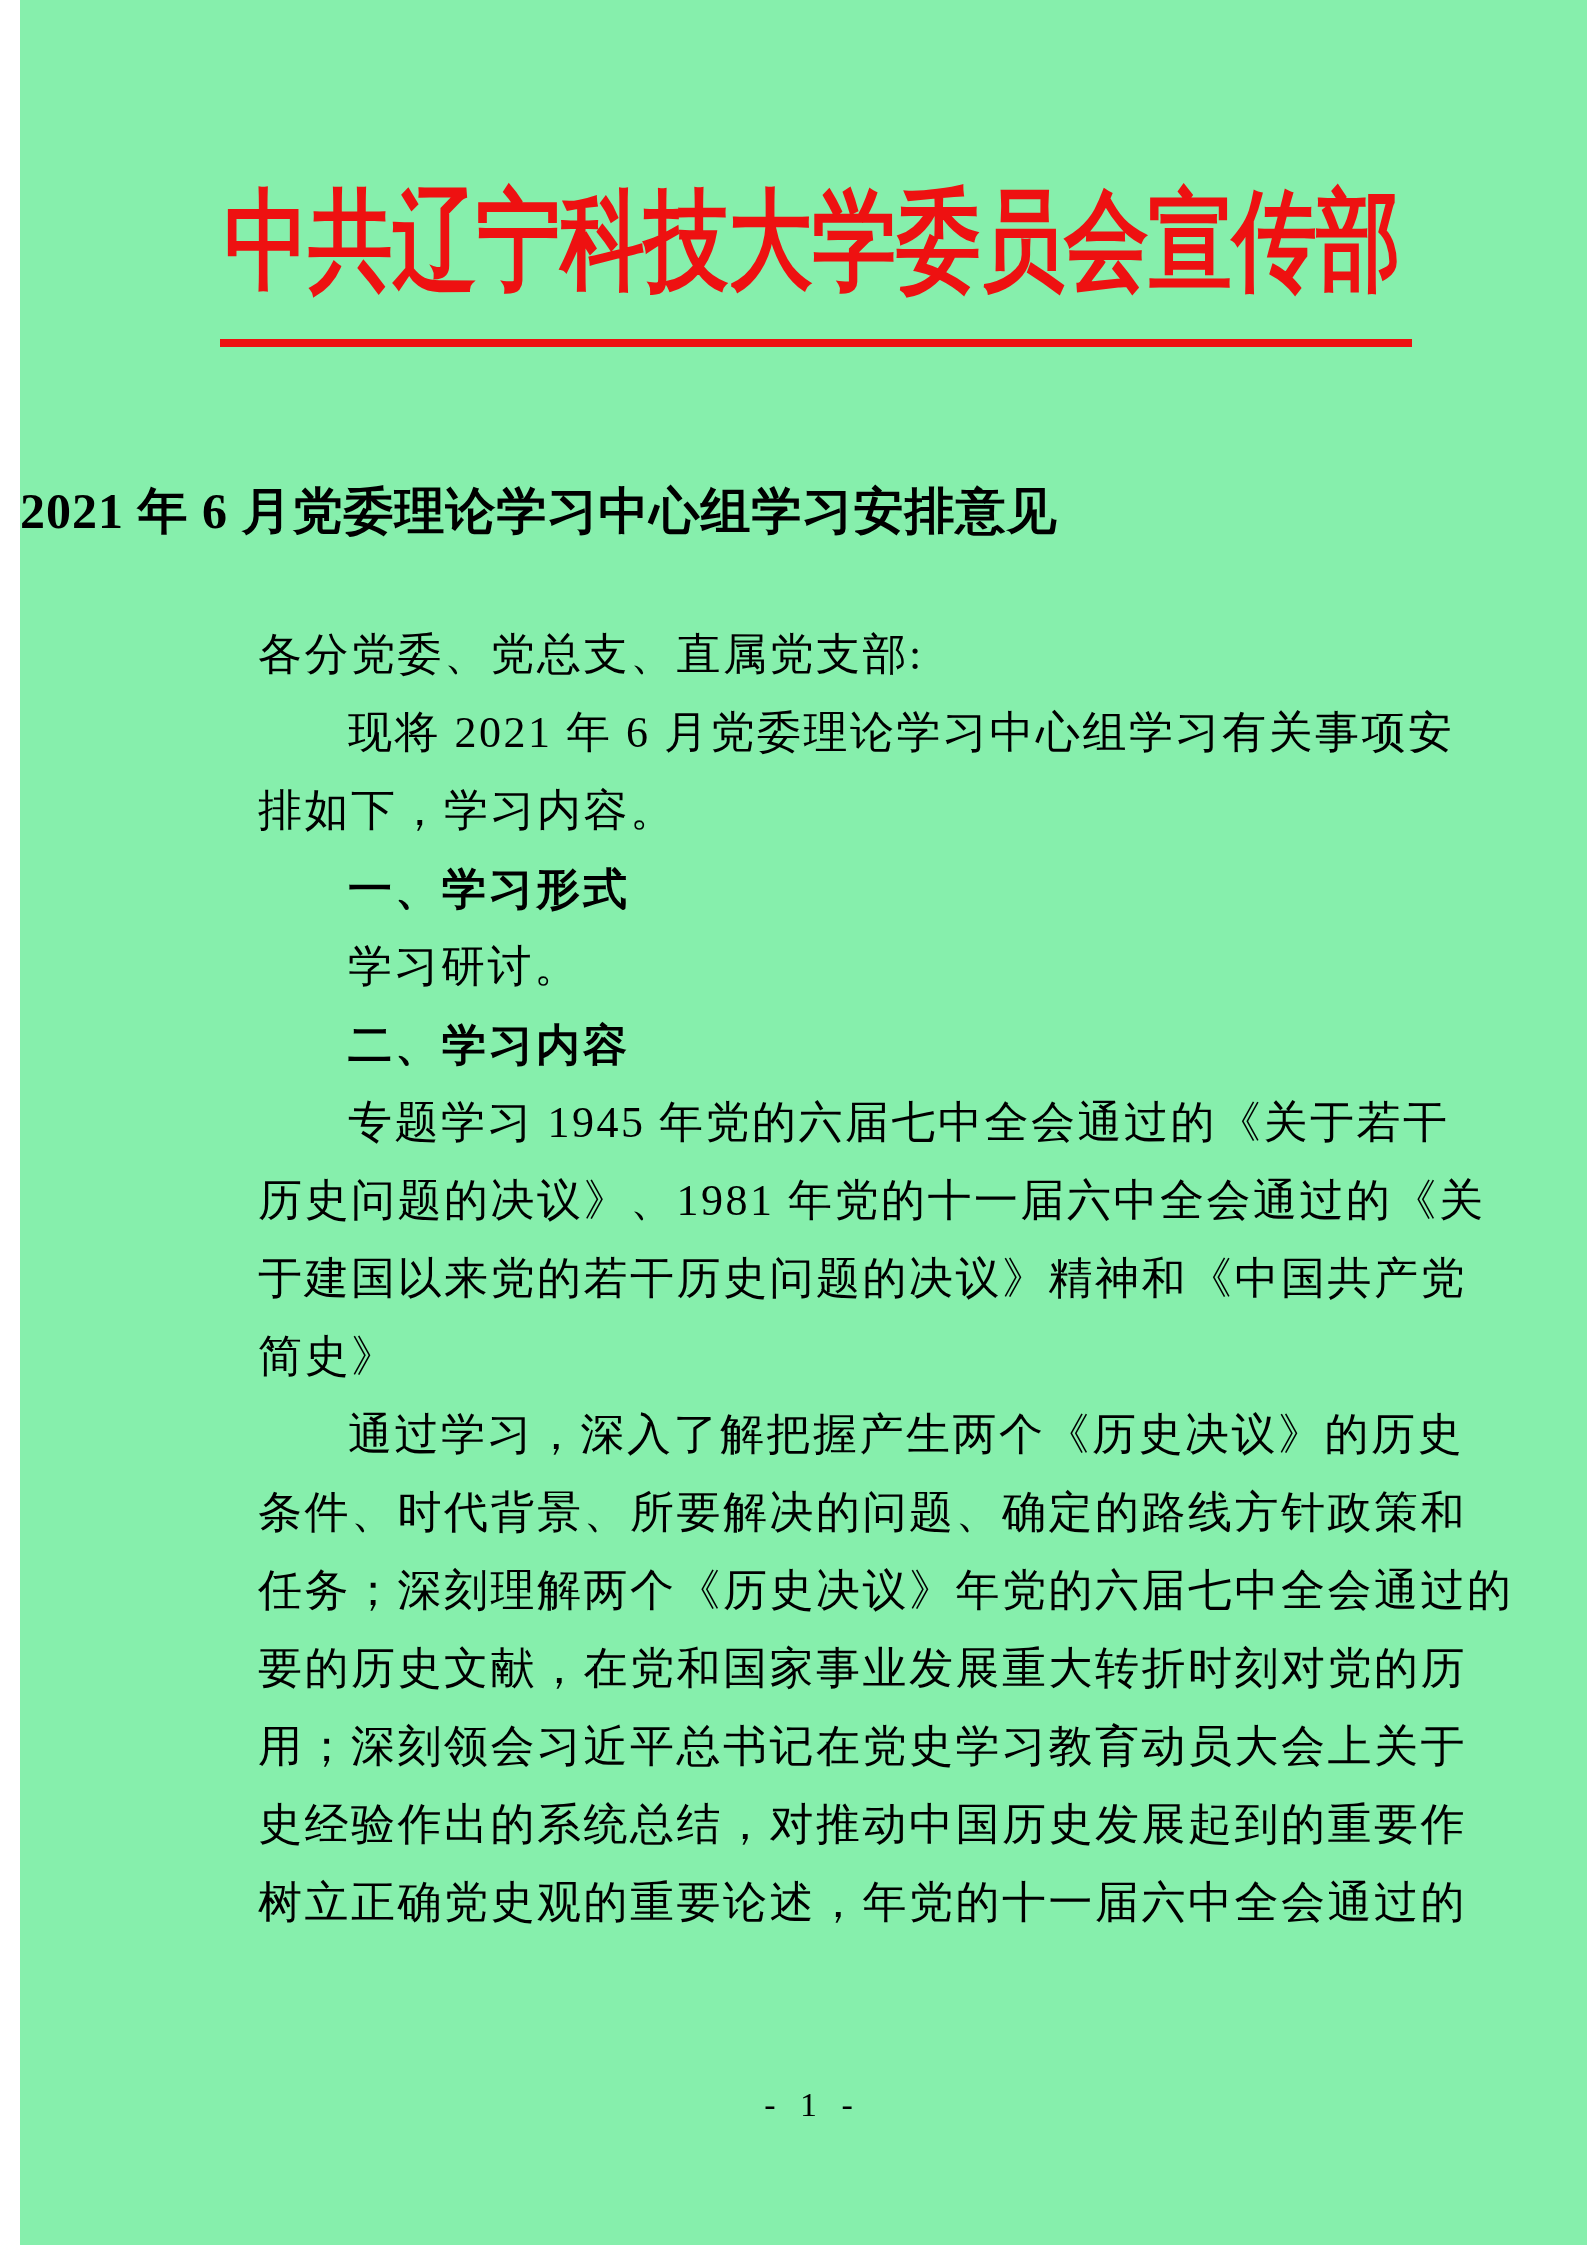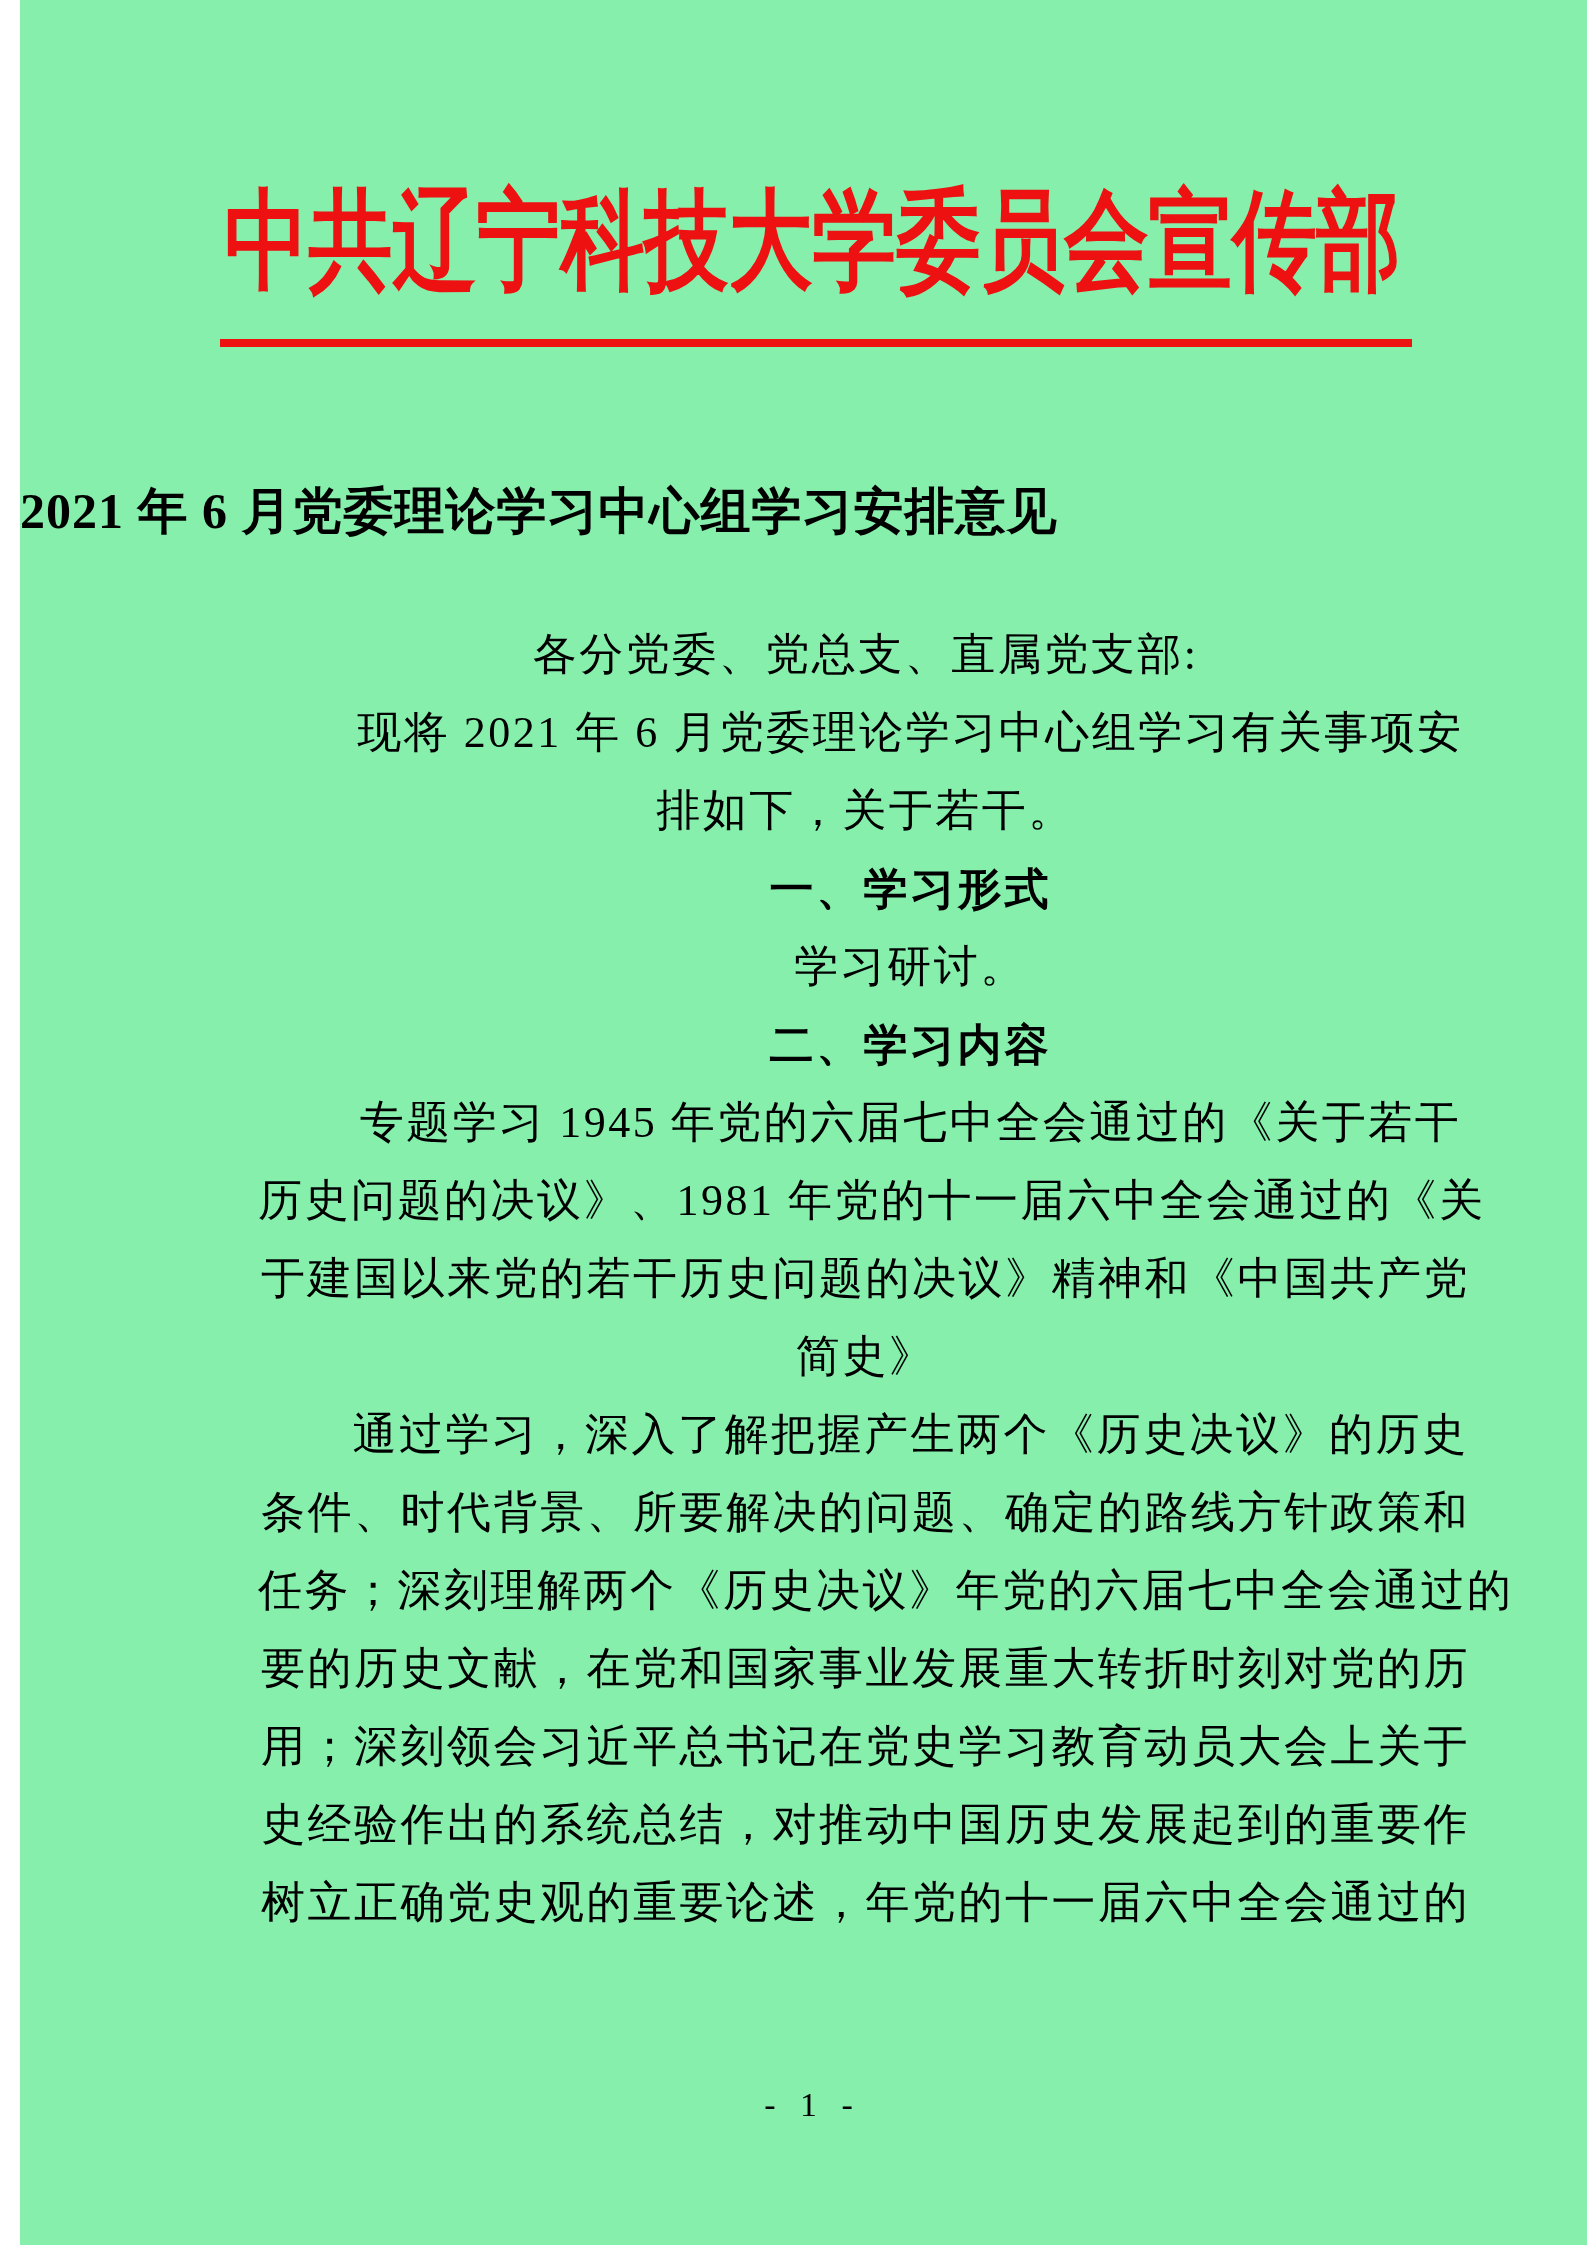--- a/index.html
+++ b/index.html
@@ -60,21 +60,20 @@
     top: 616px;
     left: 238px;
     width: 1215px;
   }
   .line {
     height: 78px;
     line-height: 78px;
     font-size: 44px;
     letter-spacing: 2.5px;
     white-space: nowrap;
-    text-align: center;
   }
   .line.indent {
     padding-left: 90px;
   }
   .line.heading {
     font-family: "Liberation Sans", "DejaVu Sans", sans-serif;
     font-weight: bold;
     letter-spacing: 3px;
   }
   
@@ -96,21 +95,21 @@
 
   <div class="org-name">中共辽宁科技大学委员会宣传部</div>
 
   <div class="red-line"></div>
 
   <h1 class="doc-title">2021 年 6 月党委理论学习中心组学习安排意见</h1>
 
   <div class="body-block" id="body-block">
       <div class="line">各分党委、党总支、直属党支部:</div>
       <div class="line indent">现将 2021 年 6 月党委理论学习中心组学习有关事项安</div>
-      <div class="line">排如下，关于若干。</div>
+      <div class="line">排如下，学习内容。</div>
       <div class="line indent heading">一、学习形式</div>
       <div class="line indent">学习研讨。</div>
       <div class="line indent heading">二、学习内容</div>
       <div class="line indent">专题学习 1945 年党的六届七中全会通过的《关于若干</div>
       <div class="line">历史问题的决议》、1981 年党的十一届六中全会通过的《关</div>
       <div class="line">于建国以来党的若干历史问题的决议》精神和《中国共产党</div>
       <div class="line">简史》</div>
       <div class="line indent">通过学习，深入了解把握产生两个《历史决议》的历史</div>
       <div class="line">条件、时代背景、所要解决的问题、确定的路线方针政策和</div>
       <div class="line">任务；深刻理解两个《历史决议》年党的六届七中全会通过的</div>

